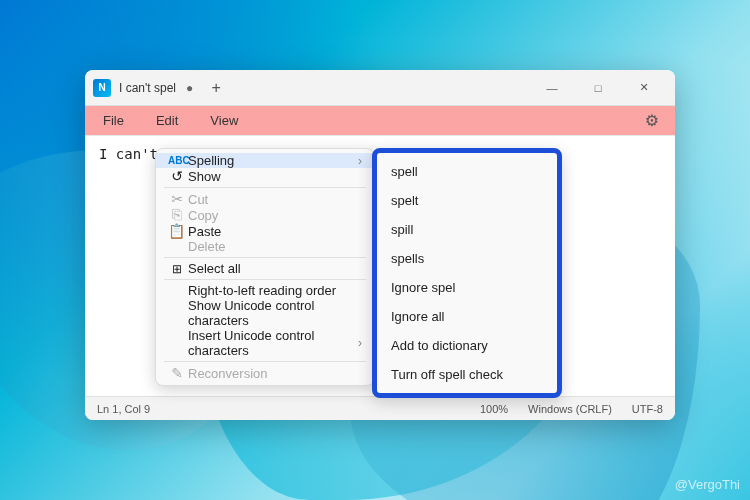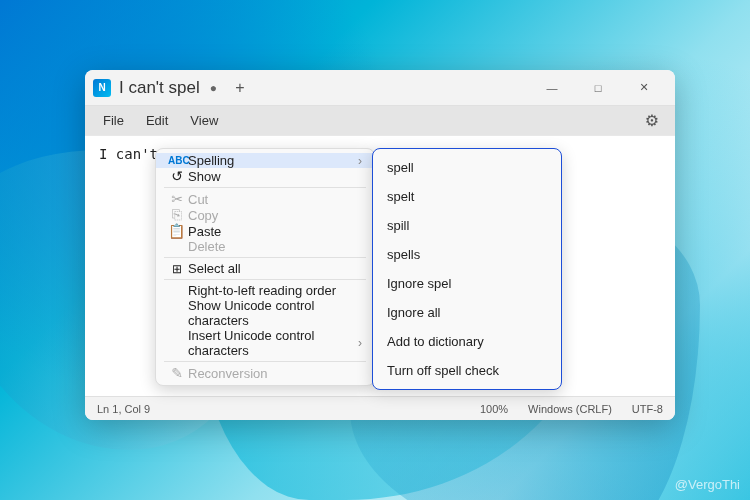--- a/index.html
+++ b/index.html
@@ -69,42 +69,42 @@
     .title-bar-left {
       display: flex; align-items: center; gap: 8px; flex: 1;
     }
     .app-icon {
       width: 18px; height: 18px;
       background: linear-gradient(135deg, #0078d4, #00bcf2);
       border-radius: 3px; display: flex; align-items: center; justify-content: center;
       color: white; font-size: 10px; font-weight: bold;
     }
     .title-text {
-      font-size: 17px; color: #333;
+      font-size: 12px; color: #333;
     }
     .title-dot {
       font-size: 12px; color: #666; margin-left: 2px;
     }
     .title-add-btn {
       width: 22px; height: 22px; display: flex; align-items: center; justify-content: center;
       color: #555; font-size: 16px; cursor: pointer; border-radius: 4px;
       margin-left: 4px;
     }
     .window-controls {
       display: flex; gap: 0;
     }
     .win-btn {
       width: 46px; height: 36px; display: flex; align-items: center; justify-content: center;
       cursor: pointer; font-size: 11px; color: #555;
     }
 
     .menu-bar {
-      height: 30px; background: #e5e5e5;
+      height: 30px; background: #fca5a5;
       display: flex; align-items: center;
-      padding: 0 8px; gap: 2px;
+      padding: 0 8px; gap: 12px;
       border-bottom: 1px solid #e8e8e8;
     }
     .menu-item {
       padding: 4px 10px; font-size: 13px; color: #333;
       cursor: pointer; border-radius: 4px;
     }
     .settings-icon {
       margin-left: auto; width: 30px; height: 30px;
       display: flex; align-items: center; justify-content: center;
       cursor: pointer; font-size: 16px; color: #555; border-radius: 4px;
@@ -152,21 +152,21 @@
     .ctx-separator {
       height: 1px; background: #e0e0e0; margin: 3px 8px;
     }
     .ctx-item.highlighted { background: #dce8fb; }
 
     
     .submenu {
       position: absolute;
       top: 148px; left: 372px;
       background: #f9f9f9;
-      border: 1px solid #1d4ed8;
+      border: 5px solid #1d4ed8;
       border-radius: 8px;
       box-shadow: 0 4px 16px rgba(0,0,0,0.18);
       width: 190px;
       padding: 4px 0;
       z-index: 101;
     }
     .sub-item {
       padding: 7px 14px; font-size: 13px; color: #222;
       cursor: pointer;
     }

